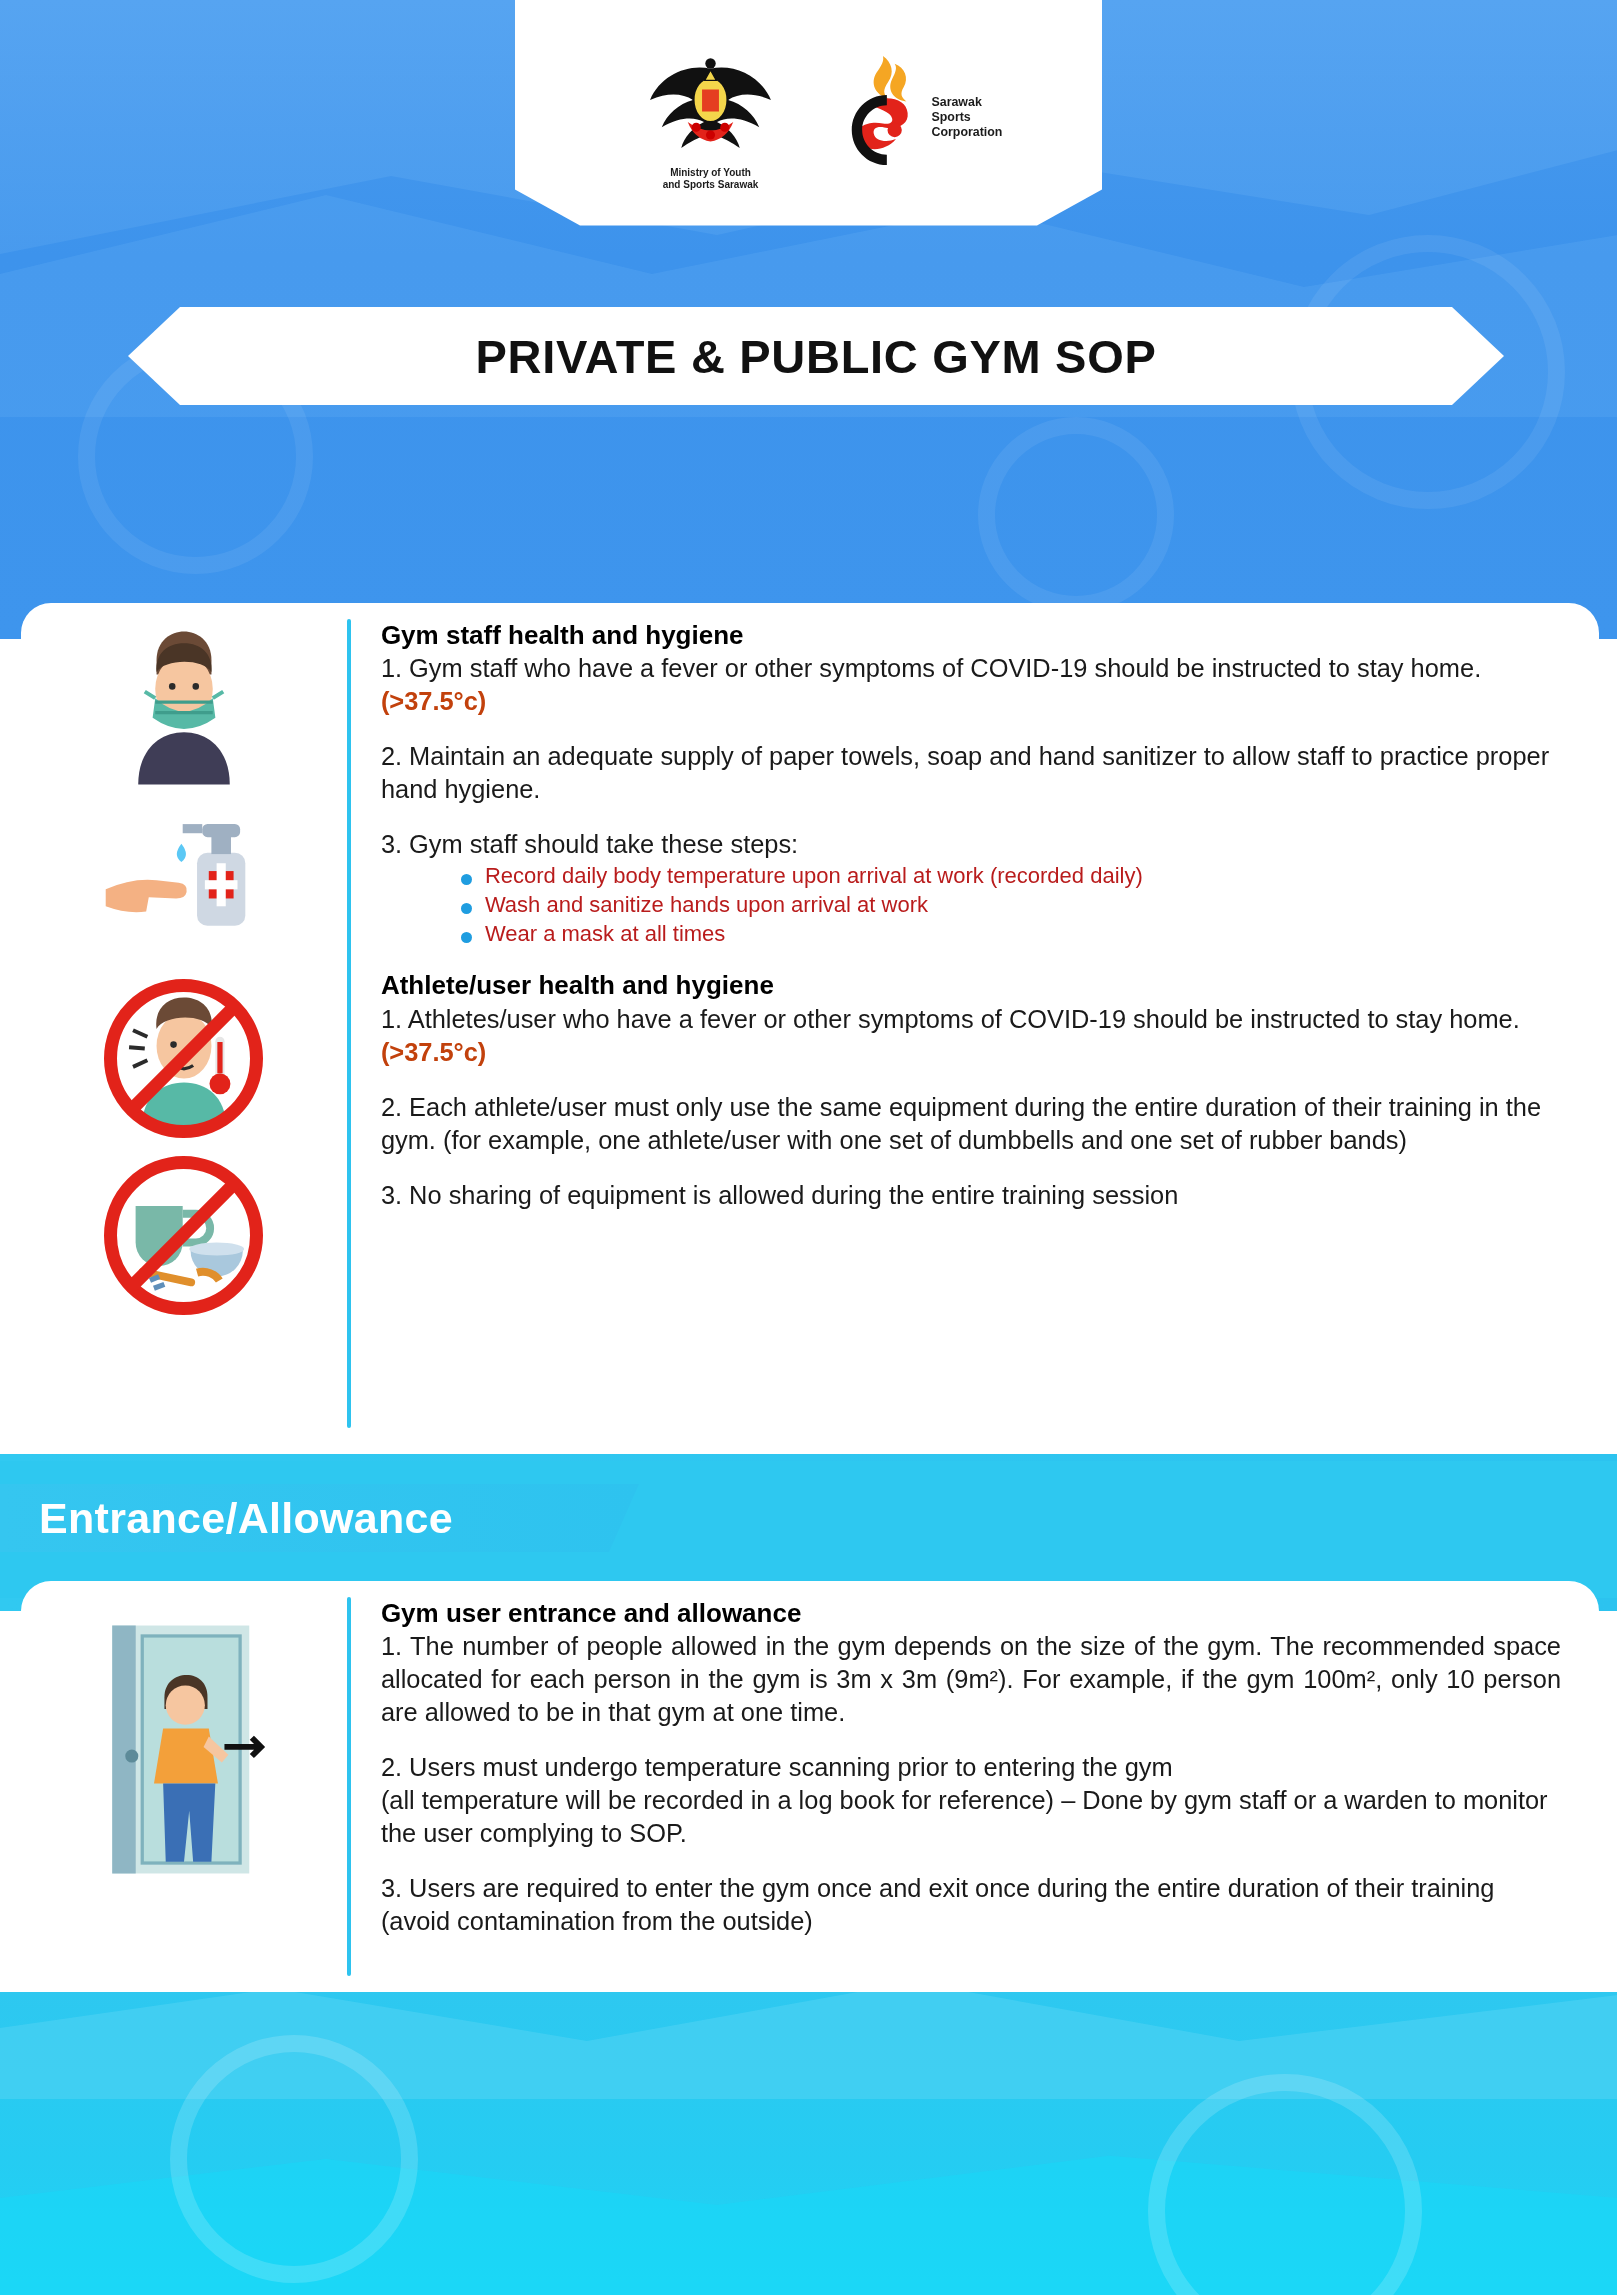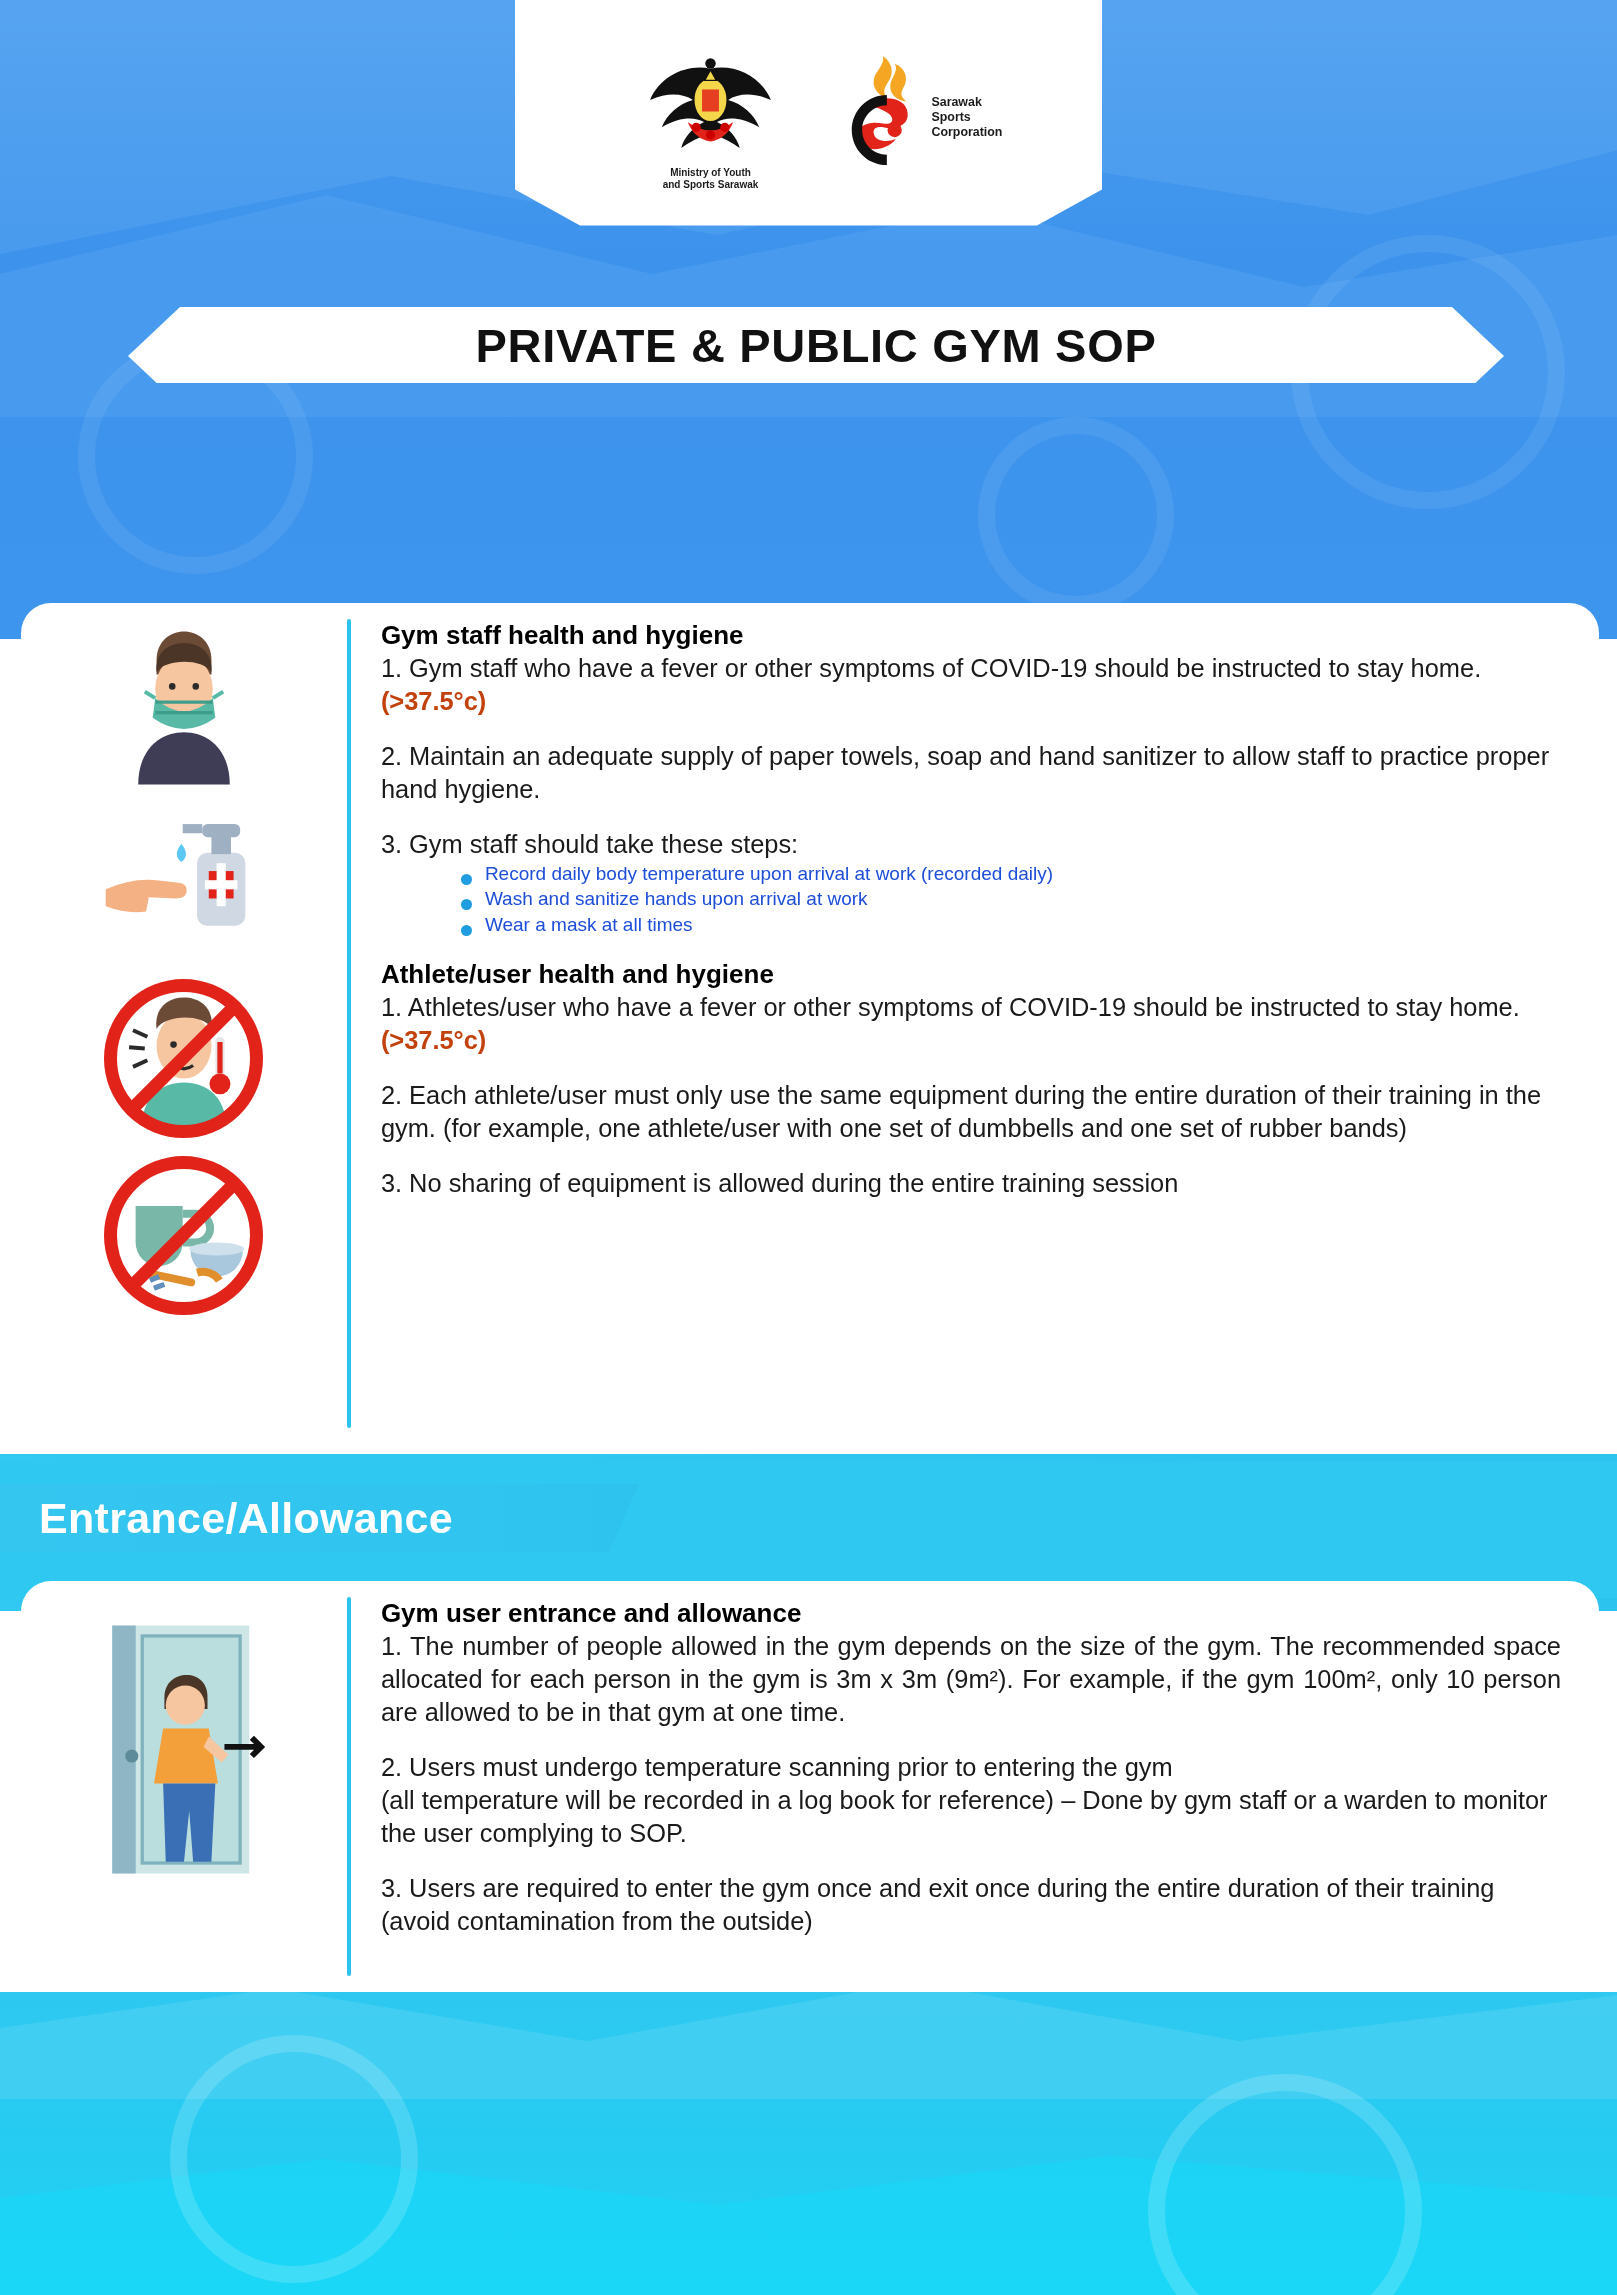--- a/index.html
+++ b/index.html
@@ -73,21 +73,21 @@
   .crest { width: 150px; text-align: center; }
   .crest svg { display: block; margin: 0 auto; }
   .crest-caption {
     font-size: 10px; font-weight: bold; color: #1b1b1b; line-height: 1.25; margin-top: 6px;
   }
   .ssc { width: 150px; display: flex; align-items: center; gap: 2px; }
   .ssc-caption { font-size: 12.4px; font-weight: bold; color: #1b1b1b; line-height: 1.2; }
 
   
   .title-ribbon {
-    position: absolute; left: 128px; top: 307px; width: 1376px; height: 76px;
+    position: absolute; left: 128px; top: 307px; width: 1376px; height: 98px;
     background: #ffffff;
     clip-path: polygon(52px 0, 1324px 0, 1376px 49px, 1324px 98px, 52px 98px, 0 49px);
     display: flex; align-items: center; justify-content: center;
   }
   .title-text {
     font-size: 47px; font-weight: bold; letter-spacing: 0.7px; color: #111111;
   }
 
   
   .section-tab {
@@ -124,21 +124,21 @@
     font-size: 26px; font-weight: bold; color: #000000; margin-bottom: 1.3px;
   }
   p.body {
     font-size: 25.4px; line-height: 1.30; color: #1a1a1a; margin: 0 0 0 0;
   }
   p.body.just { text-align: justify; }
   .gap { height: 22px; }
   .hot { color: #c2410c; font-weight: bold; }
   ul.bullets { list-style: none; margin: 0 0 0 78px; }
   ul.bullets li {
-    font-size: 19px; line-height: 1.32; color: #1d4ed8; position: relative; padding-left: 26px;
+    font-size: 22px; line-height: 1.32; color: #b91c1c; position: relative; padding-left: 26px;
   }
   ul.bullets li::before {
     content: ""; position: absolute; left: 2.6px; top: 13px;
     width: 11px; height: 11px; border-radius: 50%; background: #1f9de0;
   }
 
   
   .illus { width: 170px; height: 170px; position: relative; }
   .ban-circle {
     position: absolute; left: 5.2px; top: 5.2px; width: 159px; height: 159px;

